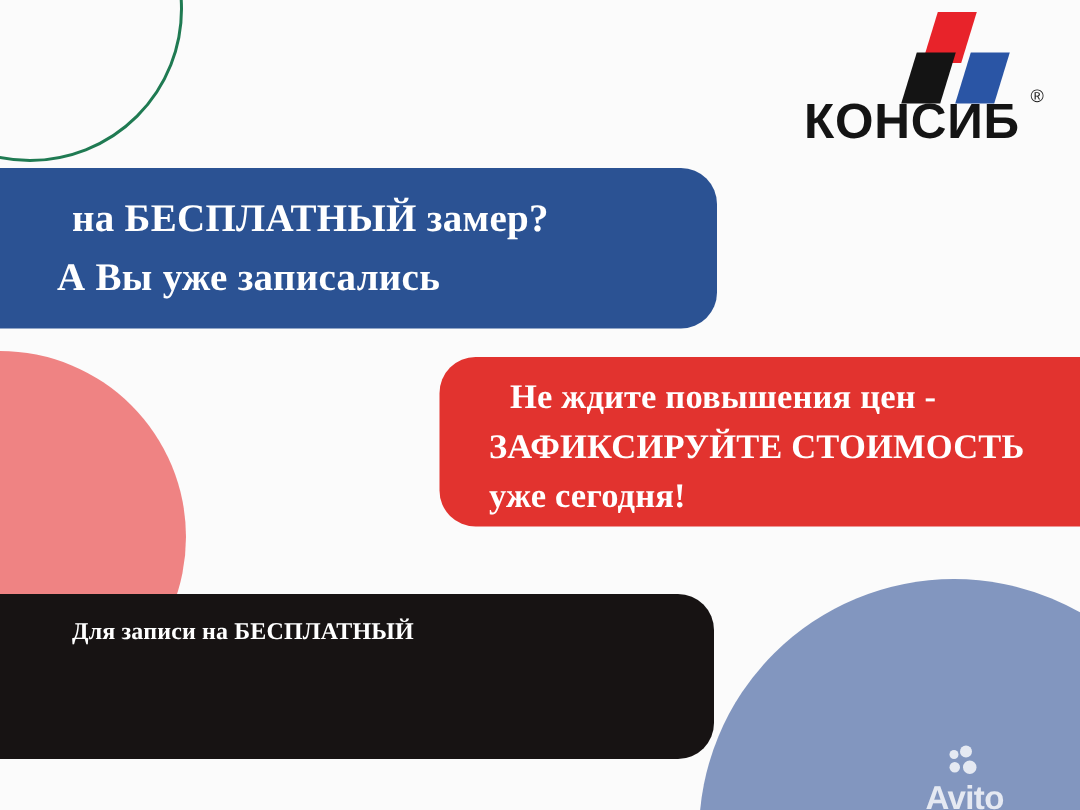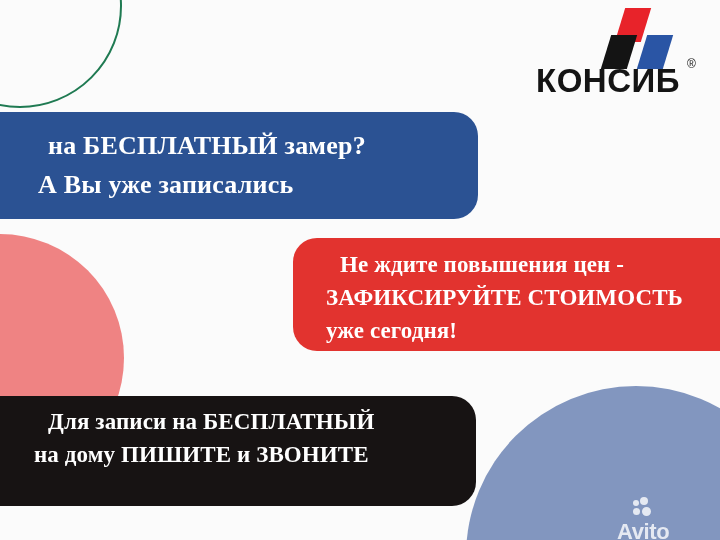--- a/index.html
+++ b/index.html
@@ -145,21 +145,21 @@
   .banner-black {
     left: -28px;
     top: 396px;
     width: 504px;
     height: 110px;
     background: #171313;
     border-radius: 24px;
     padding: 9px 0 0 62px;
   }
   .banner-black .ln {
-    font-size: 23px;
+    font-size: 16px;
     line-height: 33px;
     letter-spacing: 0.1px;
   }
   .indent-1 { padding-left: 14px; }
   .indent-2 { padding-left: 10px; }
 
   
   .avito {
     position: absolute;
     left: 617px;
@@ -219,21 +219,20 @@
   </div>
 
   <div class="banner banner-red">
     <span class="ln indent-1">Не ждите повышения цен -</span>
     <span class="ln">ЗАФИКСИРУЙТЕ СТОИМОСТЬ</span>
     <span class="ln">уже сегодня!</span>
   </div>
 
   <div class="banner banner-black">
     <span class="ln indent-1">Для записи на БЕСПЛАТНЫЙ</span>
-    <span class="ln">на дому ПИШИТЕ и ЗВОНИТЕ</span>
   </div>
 
   <div class="avito">
     <span class="avito-dots">
       <i></i>
         <i></i>
         <i></i>
         <i></i>
     </span>
     <span class="avito-word">Avito</span>

